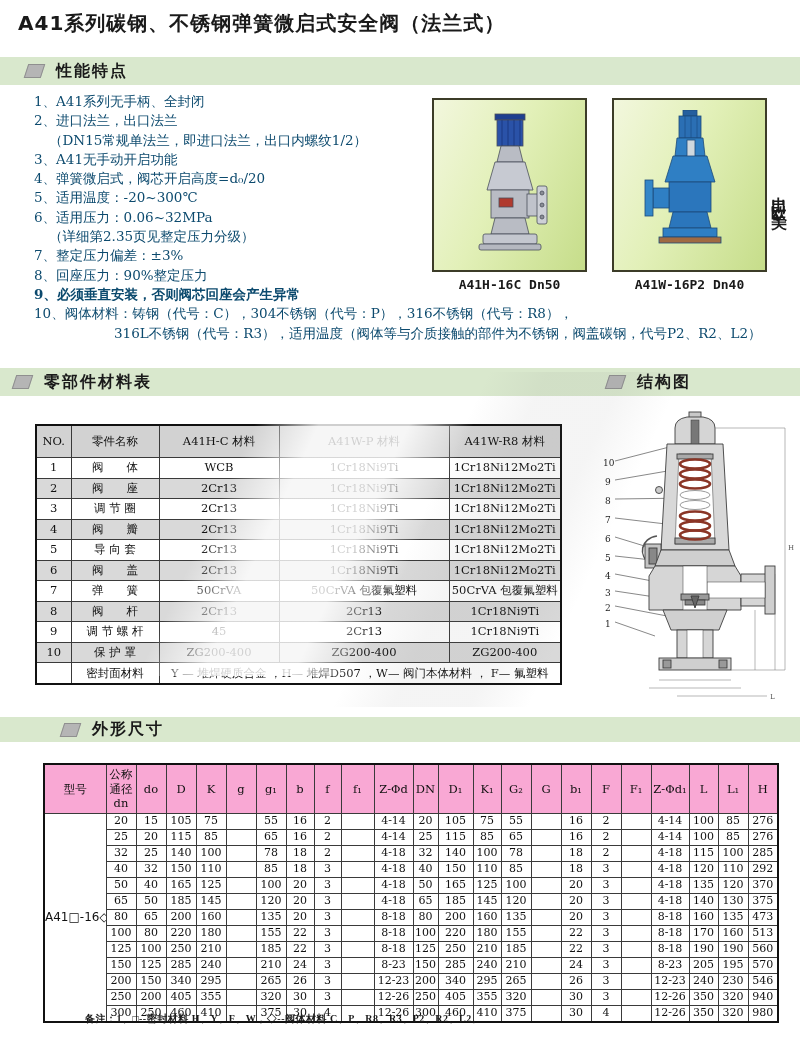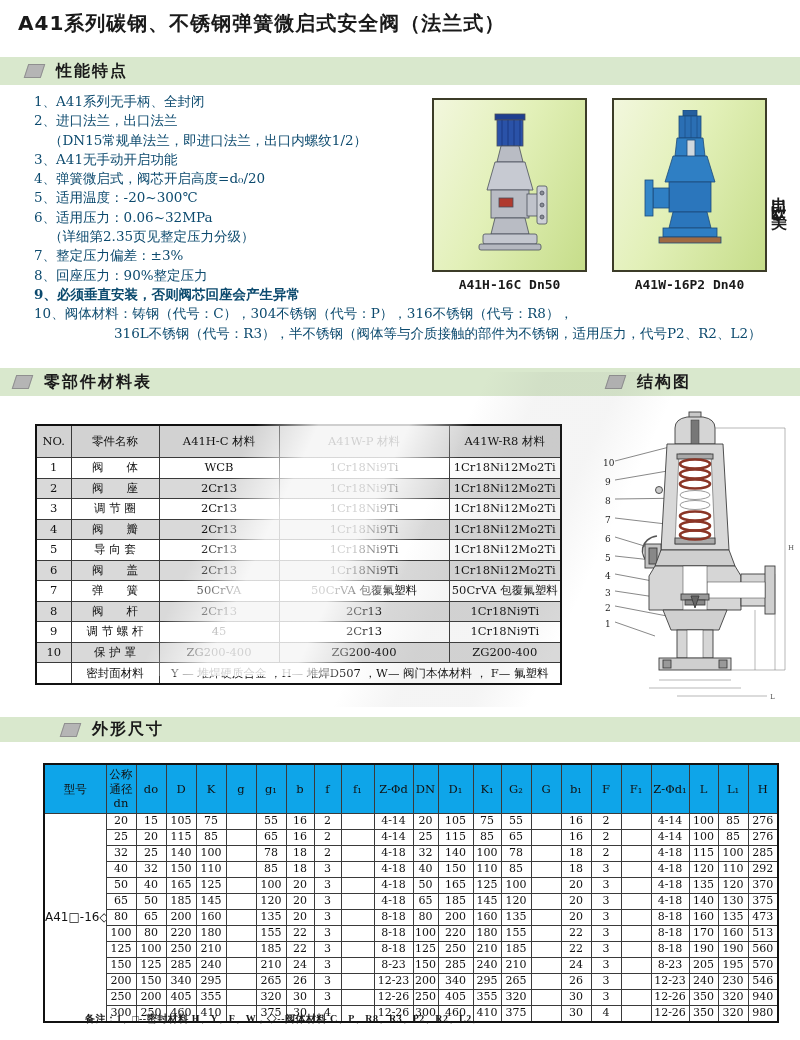--- a/index.html
+++ b/index.html
@@ -42,21 +42,21 @@
              font-family:"DejaVu Serif",serif;font-size:11.5px;text-align:center;color:#111;}
   .mat-table th,.mat-table td{border:1px solid #3a3a3a;padding:0;height:19.5px;line-height:1.1;
              overflow:hidden;white-space:nowrap;font-weight:normal;}
   .mat-table tr.hdr th{height:31px;background:#d2d2d2;}
   .mat-table tr.alt td{background:#d9d9d9;}
   .mat-table tr.seal td{height:20px;background:#fff;}
 
   .dim-table{position:absolute;left:43px;top:763px;width:734px;border:2px solid #111;
              font-family:"DejaVu Serif",serif;font-size:11px;text-align:center;color:#111;}
   .dim-table th,.dim-table td{border:1px solid #3a3a3a;padding:0;overflow:hidden;line-height:1.1;}
-  .dim-table th{background:#0ea5e9;height:48px;font-weight:normal;white-space:pre-line;
+  .dim-table th{background:#f9a8d4;height:48px;font-weight:normal;white-space:pre-line;
                 font-size:11.5px;line-height:1.25;}
   .dim-table td{height:15px;white-space:nowrap;}
   .dim-table td.model{background:#fff;font-family:"DejaVu Sans",sans-serif;font-size:12px;}
 
   .diagram{position:absolute;left:595px;top:398px;width:200px;height:307px;}
   .diagram svg{width:100%;height:100%;}
   .diagram text{font-family:"DejaVu Serif",serif;font-size:9px;fill:#222;}
   .diagram text.dim{font-size:7px;fill:#555;}
 
   .footnote{position:absolute;left:85px;top:1012px;font-size:10px;font-weight:bold;
@@ -86,21 +86,21 @@
       <div class="feat ind1">（DN15常规单法兰，即进口法兰，出口内螺纹1/2）</div>
       <div class="feat">3、A41无手动开启功能</div>
       <div class="feat">4、弹簧微启式，阀芯开启高度=d₀/20</div>
       <div class="feat">5、适用温度：-20~300℃</div>
       <div class="feat">6、适用压力：0.06~32MPa</div>
       <div class="feat ind1">（详细第2.35页见整定压力分级）</div>
       <div class="feat">7、整定压力偏差：±3%</div>
       <div class="feat">8、回座压力：90%整定压力</div>
       <div class="feat b">9、必须垂直安装，否则阀芯回座会产生异常</div>
       <div class="feat">10、阀体材料：铸钢（代号：C），304不锈钢（代号：P），316不锈钢（代号：R8），</div>
-      <div class="feat ind2">316L不锈钢（代号：R3），半不锈钢（阀体等与介质接触的部件为不锈钢，适用压力，代号P2、R2、L2）</div>
+      <div class="feat ind2">316L不锈钢（代号：R3），适用温度（阀体等与介质接触的部件为不锈钢，阀盖碳钢，代号P2、R2、L2）</div>
     </div>
 
   <div class="pbox" id="pbox1">
     <svg viewBox="0 0 110 150" width="110" height="150">
       <g stroke="#4a4f5a" stroke-width="0.8">
         <rect x="40" y="4" width="30" height="6" fill="#1f3f8f"></rect>
         <rect x="42" y="10" width="26" height="26" fill="#2a52a8"></rect>
         <line x1="47" y1="10" x2="47" y2="36" stroke="#16337a"></line>
         <line x1="53" y1="10" x2="53" y2="36" stroke="#16337a"></line>
         <line x1="59" y1="10" x2="59" y2="36" stroke="#16337a"></line>

